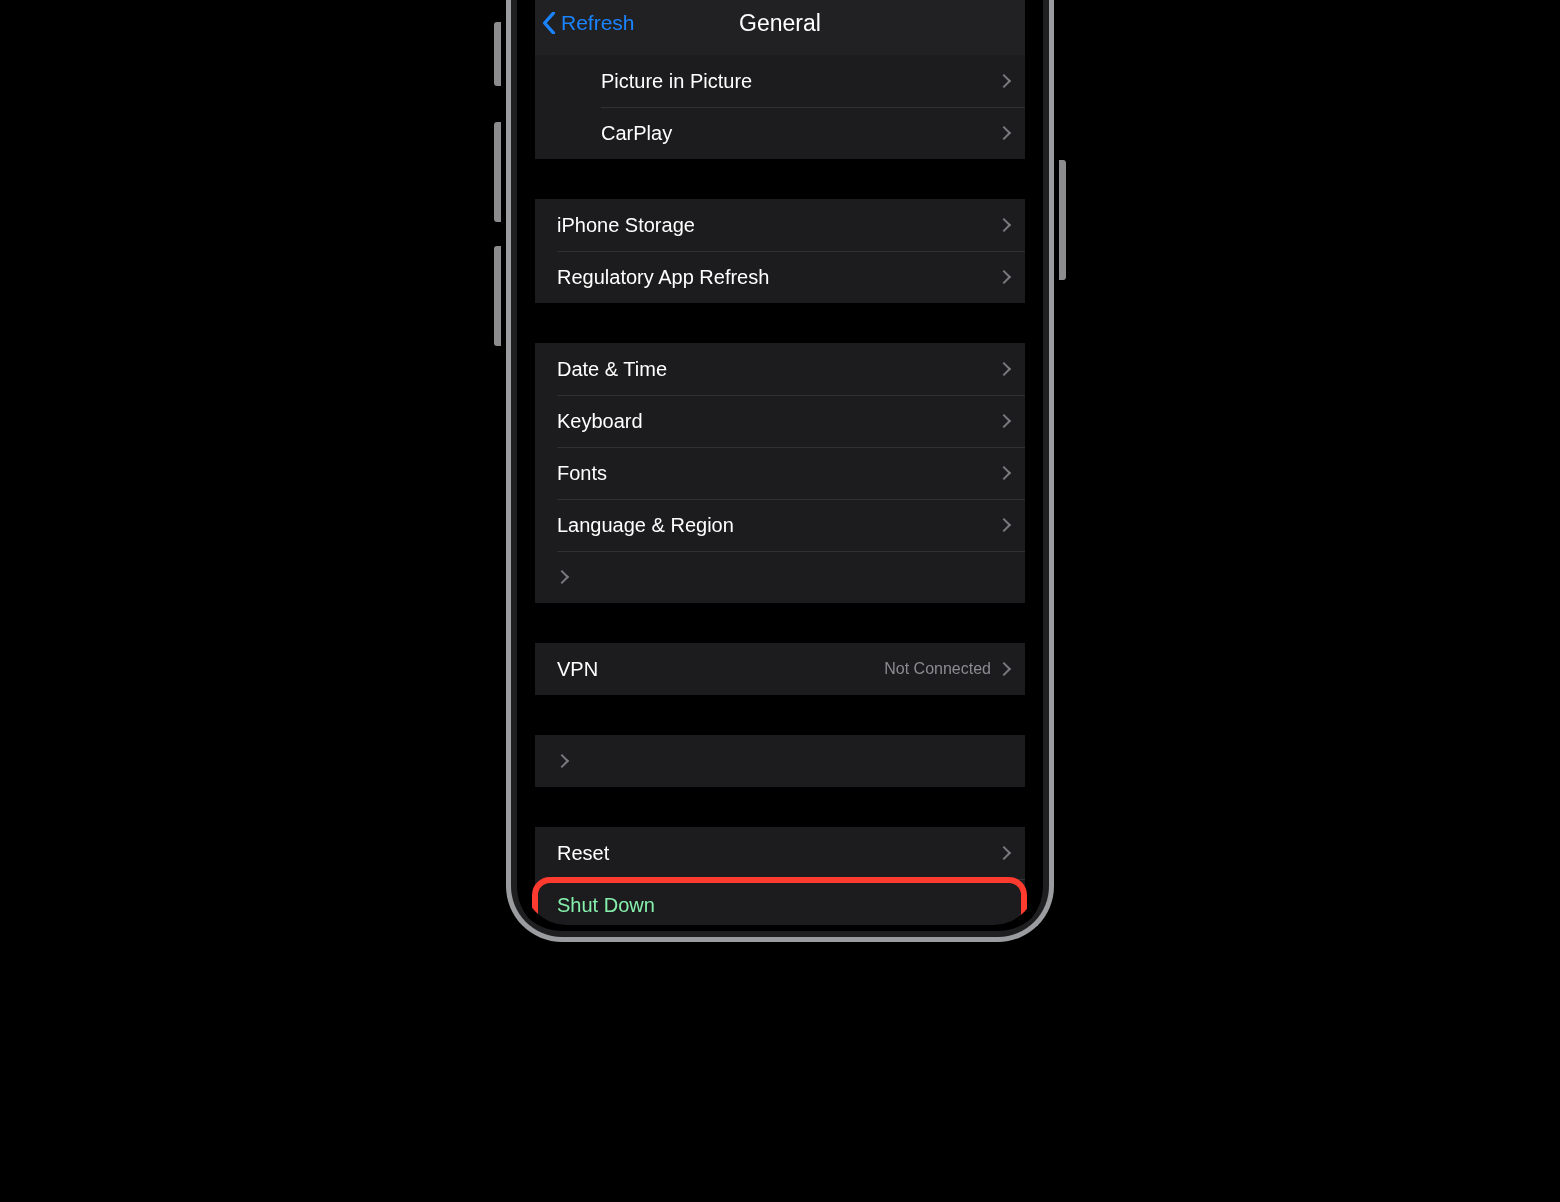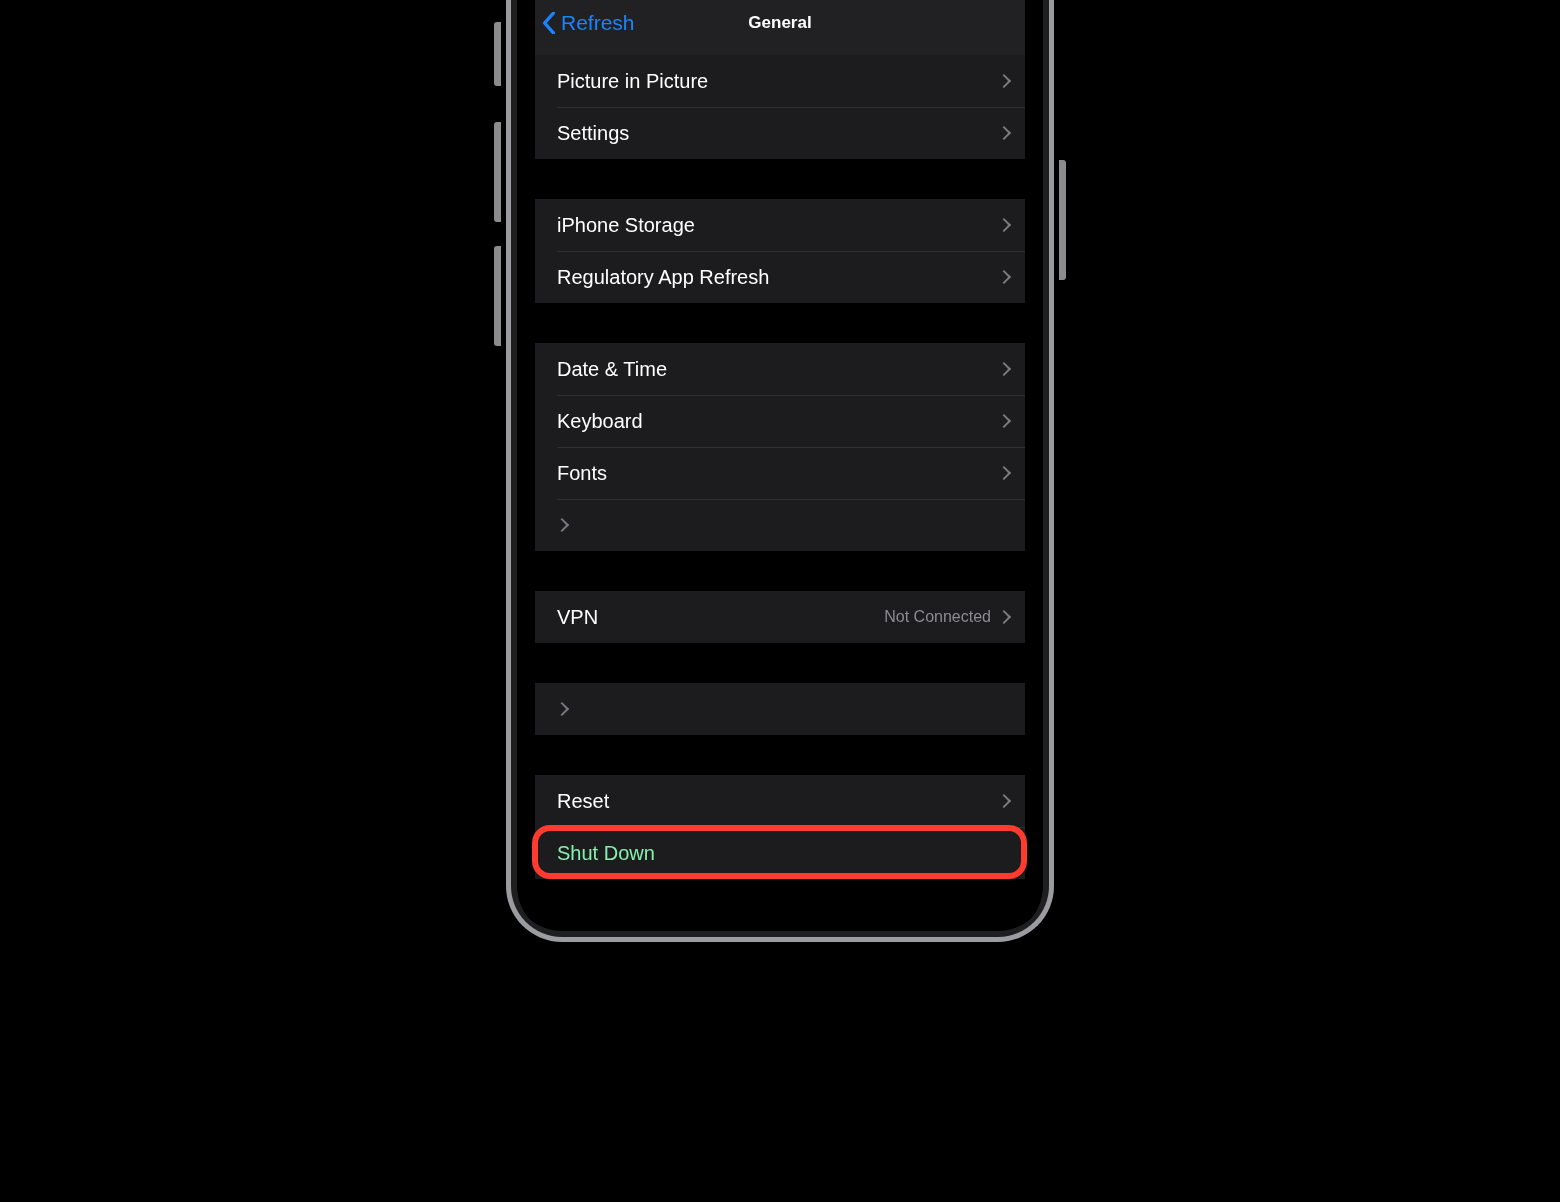--- a/index.html
+++ b/index.html
@@ -109,29 +109,29 @@
       font-size: 21px;
     }
     .nav-back-chevron {
       display: inline-flex;
       width: 16px; height: 24px;
       align-items: center; justify-content: center;
       margin-right: 4px;
     }
     .nav-title {
       color: #fff;
-      font-size: 17px;
-      font-weight: 700;
+      font-size: 23px;
+      font-weight: 400;
     }
 
     .group {
       margin-top: 40px;
       background: #1c1c1e;
     }
-    .group.first { margin-top: 0; }
+    .group.first { margin-top: 0; padding-left: 44px; }
 
     .row {
       display: flex;
       align-items: center;
       height: 52px;
       padding-left: 22px;
       padding-right: 14px;
       position: relative;
       color: #fff;
       font-size: 20px;
@@ -198,21 +198,21 @@
           <div class="nav-title">General</div>
         </div>
 
         <div id="groups-host">
             <div class="group first">
               <div class="row">
                 <span class="row-label">Picture in Picture</span>
                 <span class="chev"></span>
               </div>
               <div class="row">
-                <span class="row-label">Settings</span>
+                <span class="row-label">CarPlay</span>
                 <span class="chev"></span>
               </div>
             </div>
             <div class="group">
               <div class="row">
                 <span class="row-label">iPhone Storage</span>
                 <span class="chev"></span>
               </div>
               <div class="row">
                 <span class="row-label">Regulatory App Refresh</span>
@@ -223,20 +223,24 @@
               <div class="row">
                 <span class="row-label">Date &amp; Time</span>
                 <span class="chev"></span>
               </div>
               <div class="row">
                 <span class="row-label">Keyboard</span>
                 <span class="chev"></span>
               </div>
               <div class="row">
                 <span class="row-label">Fonts</span>
+                <span class="chev"></span>
+              </div>
+              <div class="row">
+                <span class="row-label">Language &amp; Region</span>
                 <span class="chev"></span>
               </div>
               <div class="row">
                 <span class="chev"></span>
               </div>
             </div>
             <div class="group">
               <div class="row">
                 <span class="row-label">VPN</span>
                 <span class="row-detail">Not Connected</span>

